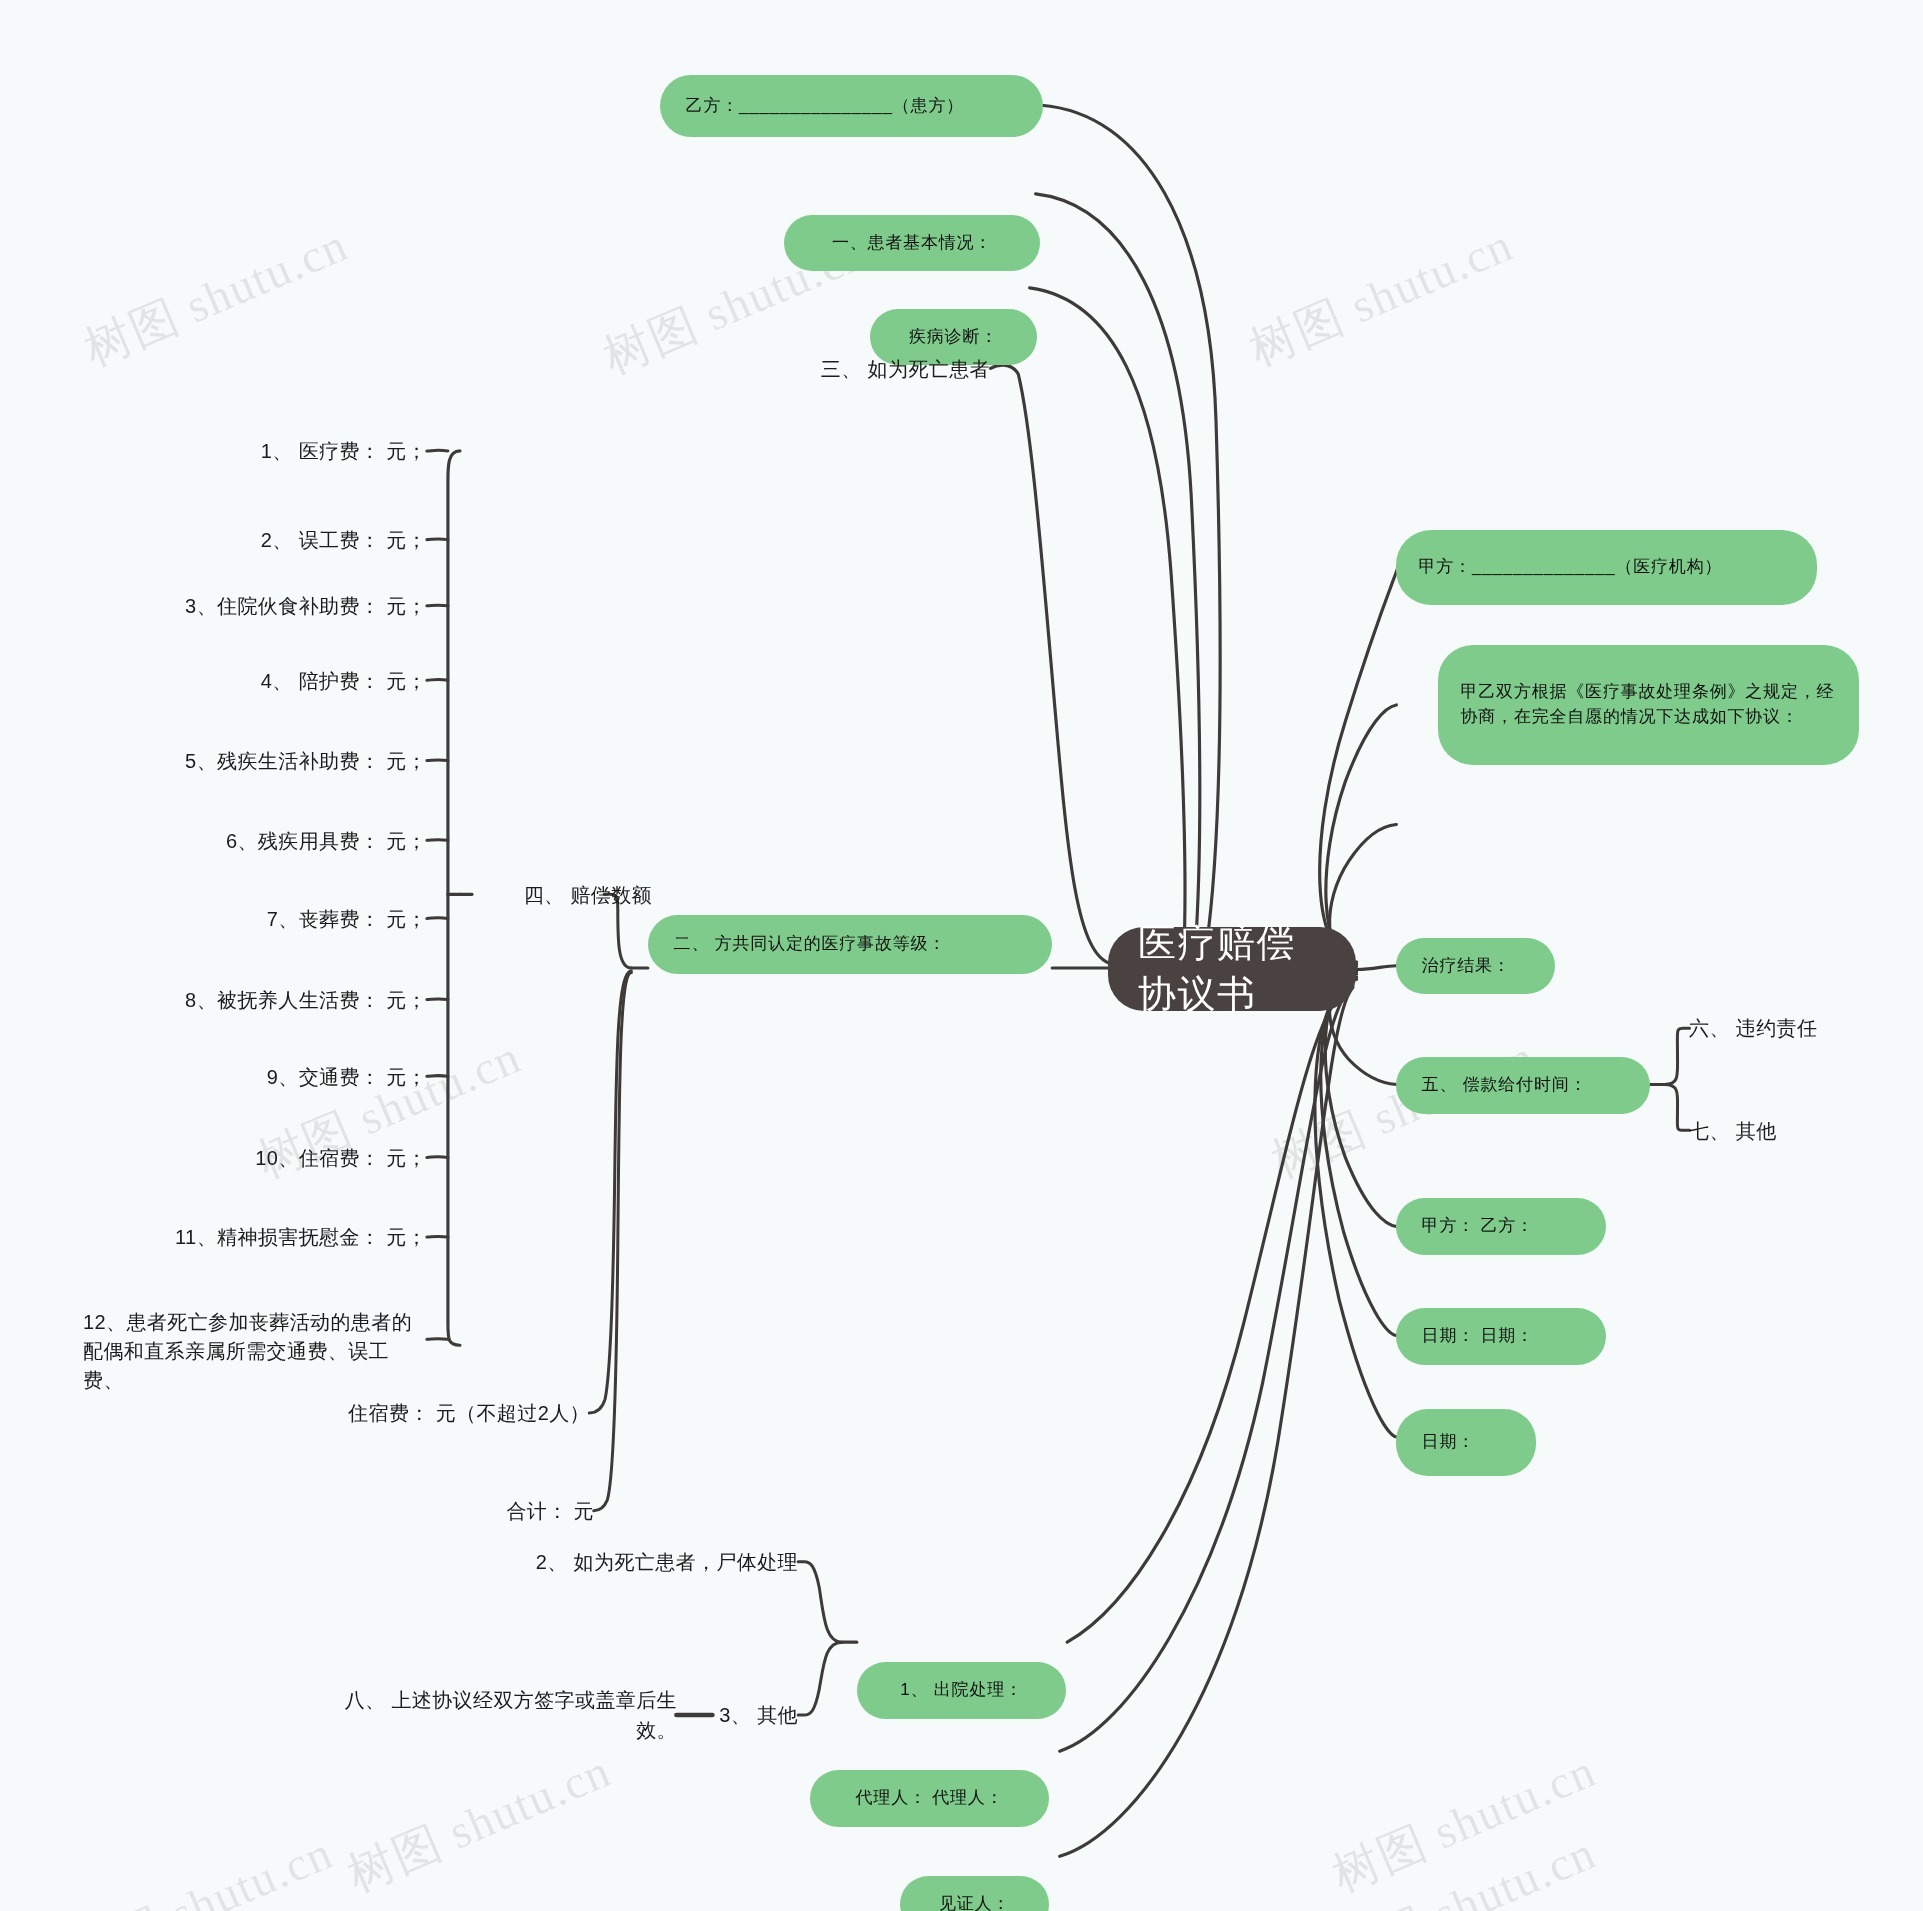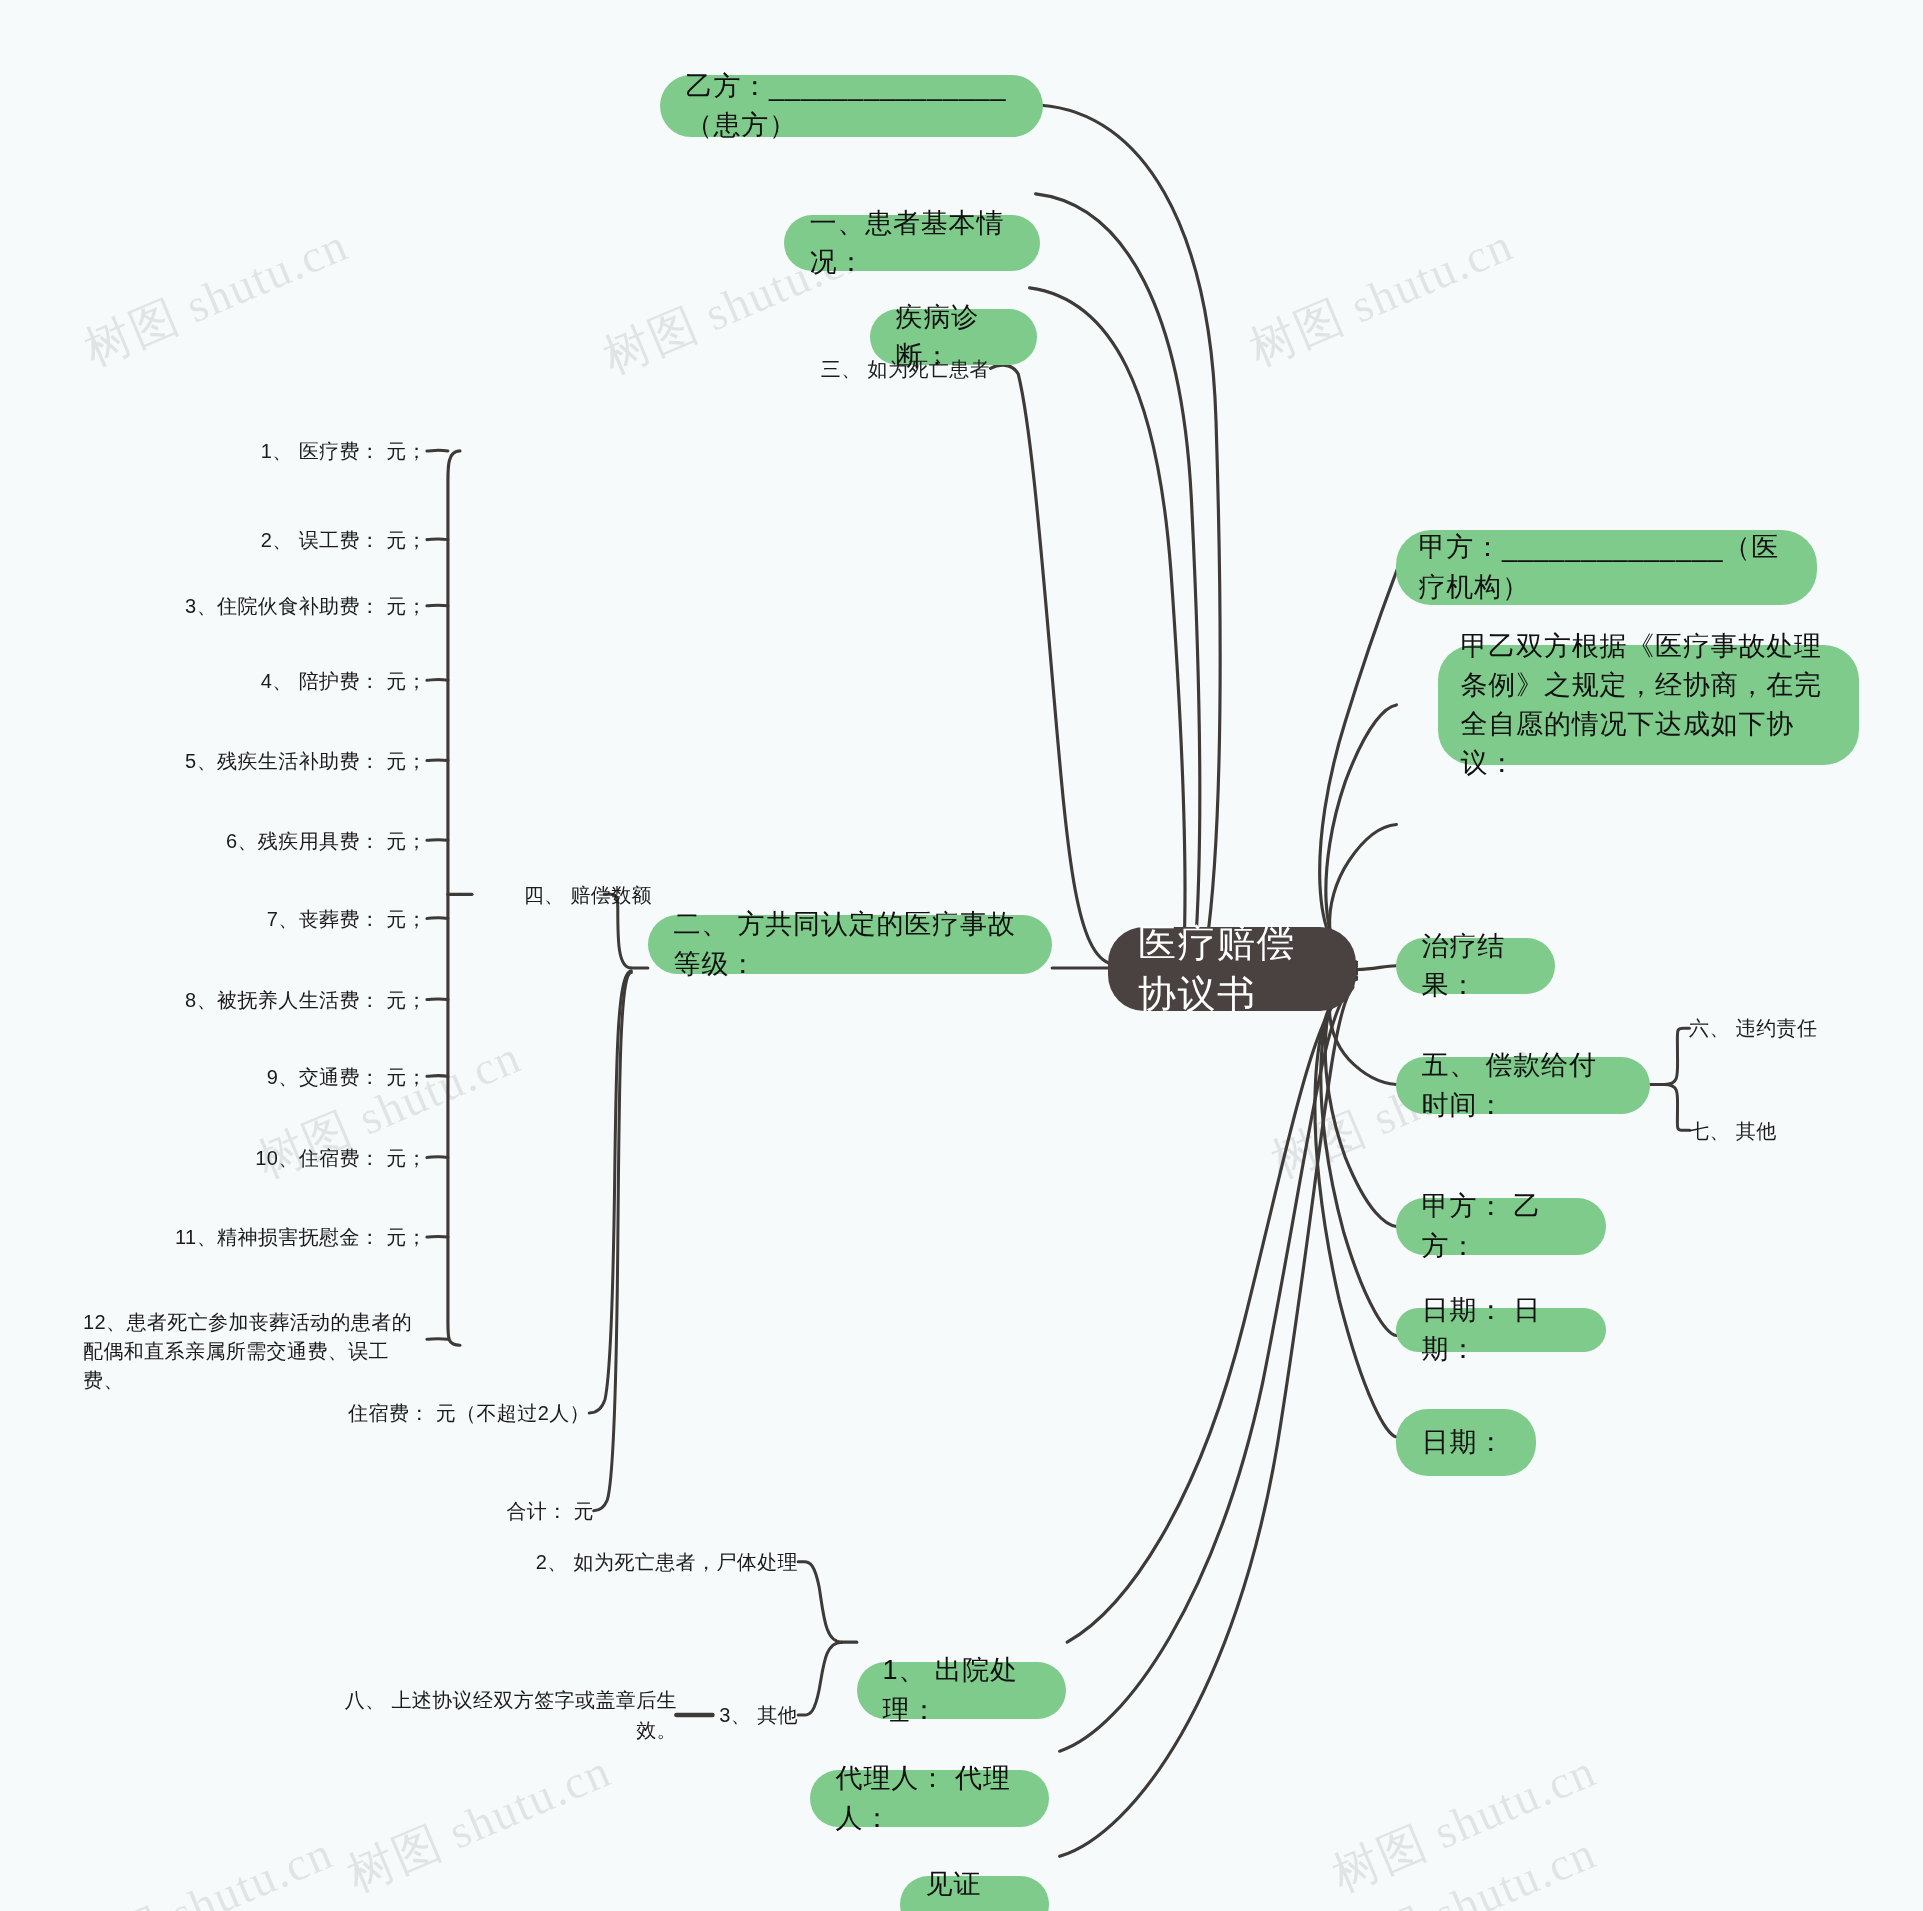--- a/index.html
+++ b/index.html
@@ -35,21 +35,21 @@
   
   .node{position:absolute;z-index:5;box-sizing:border-box;}
 
   .pill{
     background:#7ECB8B;
     border-radius:32px;
     color:#111;
     display:flex;
     align-items:center;
     padding:10.5px 25.6px;
-    font-size:27px;
+    font-size:17px;
     line-height:1.45;
     letter-spacing:0.8px;
   }
   .pill.center-justify{justify-content:center;margin-top:48px;}
   .pill.multiline{border-radius:35px;align-items:center;}
 
   .root{
     background:#4A4240;
     color:#fff;
     border-radius:36px;
@@ -168,21 +168,21 @@
 
   <div class="node pill multiline" style="left:1396px;top:645px;width:421px;height:120px;padding:9px 22.5px;margin-left:42px;">甲乙双方根据《医疗事故处理条例》之规定，经协商，在完全自愿的情况下达成如下协议：</div>
 
 
   <div class="node pill" style="left:1396px;top:938px;width:159px;height:56px;">治疗结果：</div>
 
   <div class="node pill" style="left:1396px;top:1057px;width:254px;height:57px;">五、 偿款给付时间：</div>
 
   <div class="node pill" style="left:1396px;top:1198px;width:210px;height:57px;">甲方： 乙方：</div>
 
-  <div class="node pill" style="left:1396px;top:1308px;width:210px;height:44px;">日期： 日期：</div>
+  <div class="node pill" style="left:1396px;top:1308px;width:210px;height:57px;">日期： 日期：</div>
 
   <div class="node pill" style="left:1396px;top:1409px;width:140px;height:67px;">日期：</div>
 
   <div class="node plain left" style="left:1689px;top:1011px;width:195px;height:33px;">六、 违约责任</div>
   <div class="node plain left" style="left:1689px;top:1114px;width:195px;height:33px;">七、 其他</div>
 
   <div class="node plain right" style="left:676px;top:352px;width:314px;height:33px;">三、 如为死亡患者</div>
 
   <div class="node pill" style="left:648px;top:915px;width:404px;height:59px;">二、 方共同认定的医疗事故等级：</div>
 

